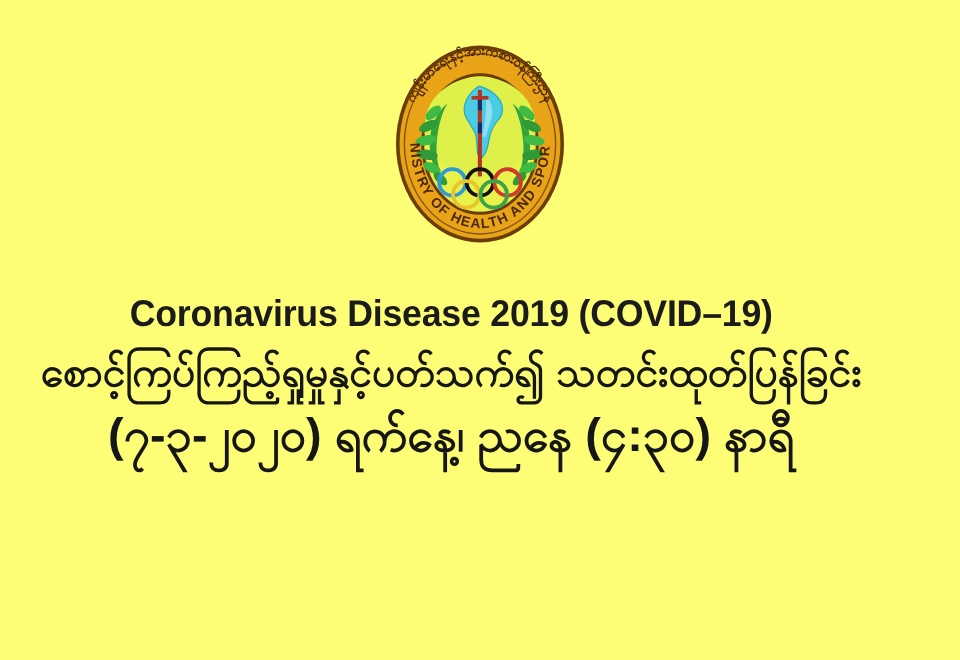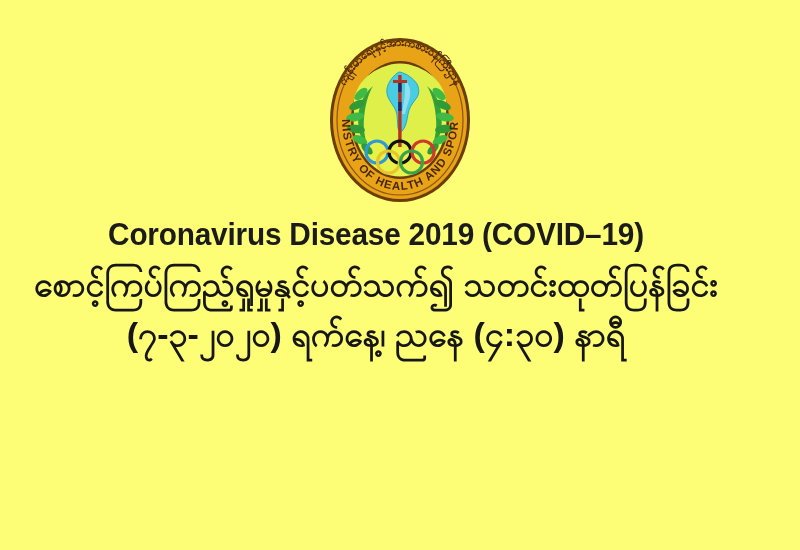--- a/index.html
+++ b/index.html
@@ -49,21 +49,21 @@
     letter-spacing: 1.1px;
   }
   .ring-text-mm {
     font-size: 11px;
   }
 
   
   .text-block {
     position: absolute;
     left: 0;
-    top: 216px;
+    top: 243px;
     width: 752px;
     text-align: center;
   }
 
   .title-en {
     font-family: "Liberation Sans", sans-serif;
     font-weight: bold;
     font-size: 31px;
     color: #1b1b1b;
     letter-spacing: -0.2px;
@@ -85,21 +85,21 @@
     font-size: 34px;
     padding-top: 6px;
     padding-bottom: 14px;
   }
   .mm-2 {
     font-size: 34px;
     padding-bottom: 16px;
     text-align: center;
   }
   .mm-3 {
-    font-size: 34px;
+    font-size: 39px;
   }
 </style>
 </head>
 <body>
 
 <div id="page">
 
   <div class="emblem-wrap">
     <svg class="emblem-svg" viewBox="0 0 170 180" xmlns="http://www.w3.org/2000/svg">
       <defs>

